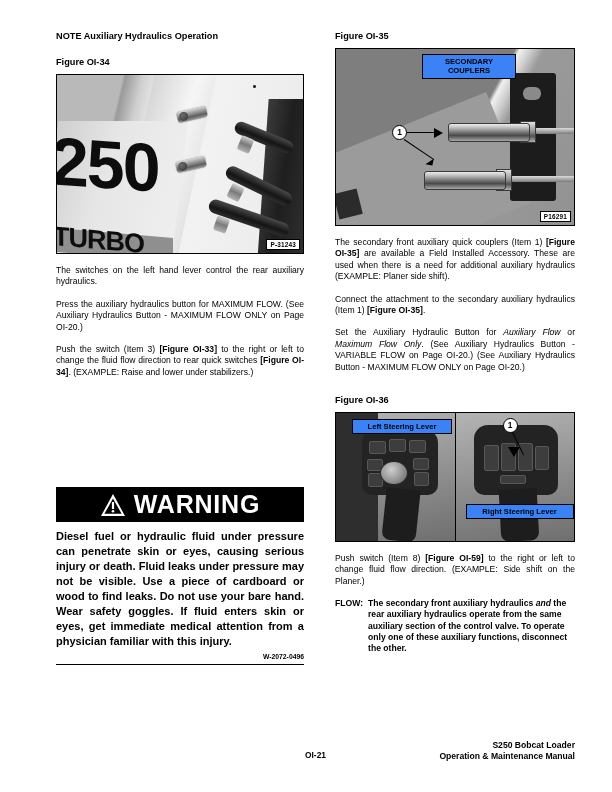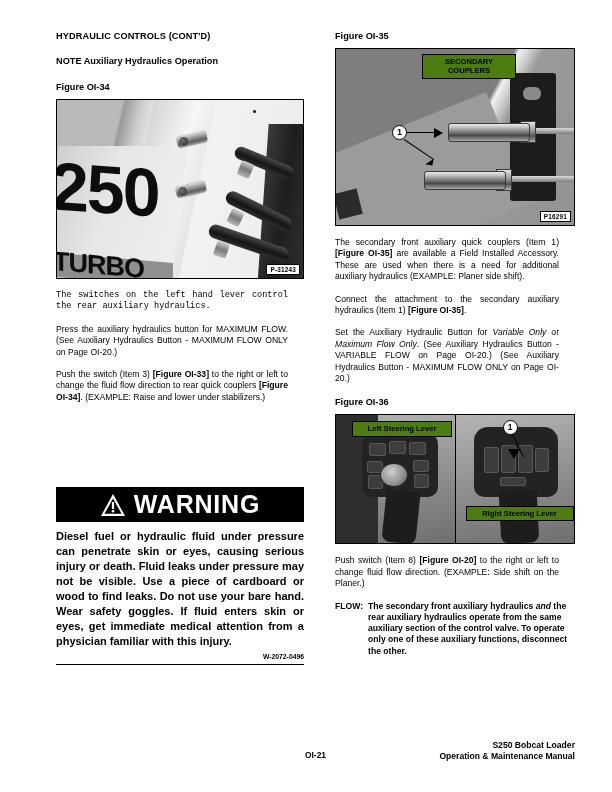--- a/index.html
+++ b/index.html
@@ -51,21 +51,21 @@
   }
   .fig-label {
     font-size: 9.2px;
     font-weight: bold;
     margin: 0 0 7px 0;
   }
   p.body {
     font-size: 8.6px;
     line-height: 11.4px;
     text-align: justify;
-    margin: 0 16px 11px 0;
+    margin: 0 0 11px 0;
   }
   p.body:last-child { margin-bottom: 0; }
   .b { font-weight: bold; }
   .i { font-style: italic; }
 
   
   .photo {
     position: relative;
     border: 1.2px solid #000;
     box-sizing: border-box;
@@ -80,21 +80,21 @@
     color: #000;
     font-size: 6.4px;
     font-weight: bold;
     letter-spacing: .2px;
     padding: 1px 3px;
     border: .6px solid #000;
     font-family: "Liberation Sans", sans-serif;
   }
   .cap-box {
     position: absolute;
-    background: #4d7c0f;
+    background: #3b82f6;
     border: .8px solid #000;
     font-size: 7.6px;
     font-weight: bold;
     text-align: center;
     line-height: 9.4px;
     padding: 2px 5px;
     color: #000;
   }
   .callout {
     position: absolute;
@@ -425,21 +425,20 @@
     margin-left: 34px;
   }
 </style>
 </head>
 <body>
 
 <div class="page">
 
   <div class="col-left">
 
-    <div class="head-main">HYDRAULIC CONTROLS (CONT'D)</div>
 
     <div class="head-sub">NOTE Auxiliary Hydraulics Operation</div>
 
     <div class="fig-label">Figure OI-34</div>
 
     <div class="photo" id="photo-oi34">
       <div class="p34-sky"></div>
       <div class="p34-edge"></div>
       <div class="p34-panel"></div>
       <div class="p34-turbo-bg"></div>
@@ -452,25 +451,25 @@
       <div class="p34-ferrule f1"></div>
       <div class="p34-ferrule f2"></div>
       <div class="p34-ferrule f3"></div>
       <div class="p34-coupler c1"></div>
       <div class="p34-coupler c2"></div>
       <div class="p34-dot" style="left:196px;top:10px;"></div>
       <div class="p34-dot" style="left:222px;top:26px;"></div>
       <div class="pid">P-31243</div>
     </div>
 
-    <p class="body" style="margin-top:11px;font-family:Liberation Mono, monospace;">The switches on the left hand lever control the rear auxiliary hydraulics.</p>
+    <p class="body" style="margin-top:11px;">The switches on the left hand lever control the rear auxiliary hydraulics.</p>
 
     <p class="body">Press the auxiliary hydraulics button for MAXIMUM FLOW. (See Auxiliary Hydraulics Button - MAXIMUM FLOW ONLY on Page OI-20.)</p>
 
-    <p class="body"><span>Push the switch (Item 3) </span><span class="b">[Figure OI-33]</span><span> to the right or left to change the fluid flow direction to rear quick couplers </span><span class="b">[Figure OI-34]</span><span>. (EXAMPLE: Raise and lower under stabilizers.)</span></p>
+    <p class="body"><span>Push the switch (Item 3) </span><span class="b">[Figure OI-33]</span><span> to the right or left to change the fluid flow direction to rear quick switches </span><span class="b">[Figure OI-34]</span><span>. (EXAMPLE: Raise and lower under stabilizers.)</span></p>
   </div>
 
   <div class="warn-wrap">
     <div class="warn-bar">
       <svg class="warn-tri" width="26" height="24" viewBox="0 0 26 24">
         <polygon points="13,1 25,23 1,23" fill="#ffffff"></polygon>
         <polygon points="13,5.5 21.6,20.8 4.4,20.8" fill="#000000"></polygon>
         <rect x="11.9" y="9" width="2.2" height="7" fill="#ffffff"></rect>
         <circle cx="13" cy="18.3" r="1.3" fill="#ffffff"></circle>
       </svg>
@@ -510,23 +509,23 @@
 
       <div class="cap-box" style="left:86px; top:5px; width:82px;">SECONDARY COUPLERS</div>
 
       <div class="pid">P16291</div>
     </div>
 
     <p class="body" style="margin-top:11px;"><span>The secondary front auxiliary quick couplers (Item 1) </span><span class="b">[Figure OI-35]</span><span> are available a Field Installed Accessory. These are used when there is a need for additional auxiliary hydraulics (EXAMPLE: Planer side shift).</span></p>
 
     <p class="body"><span>Connect the attachment to the secondary auxiliary hydraulics (Item 1) </span><span class="b">[Figure OI-35]</span><span>.</span></p>
 
-    <p class="body"><span>Set the Auxiliary Hydraulic Button for </span><span class="i">Variable Only</span><span> or </span><span class="i">Maximum Flow Only</span><span>. (See Auxiliary Hydraulics Button - VARIABLE FLOW on Page OI-20.) (See Auxiliary Hydraulics Button - MAXIMUM FLOW ONLY on Page OI-20.)</span></p>
-
-    <div class="fig-label" style="margin-top:13px;">Figure OI-36</div>
+    <p class="body"><span>Set the Auxiliary Hydraulic Button for </span><span class="i">Auxiliary Flow</span><span> or </span><span class="i">Maximum Flow Only</span><span>. (See Auxiliary Hydraulics Button - VARIABLE FLOW on Page OI-20.) (See Auxiliary Hydraulics Button - MAXIMUM FLOW ONLY on Page OI-20.)</span></p>
+
+    <div class="fig-label" style="margin-top:22px;">Figure OI-36</div>
 
     <div id="photo-oi36">
 
       <div class="lever-pane left-pane">
         <div class="lv-floor"></div>
         <div class="lv-darkbg"></div>
         <div class="lv-head lh"></div>
         <div class="lv-stem ls"></div>
         <div class="lv-sw" style="left:33px; top:28px; width:15px; height:11px;"></div>
         <div class="lv-sw" style="left:53px; top:26px; width:15px; height:11px;"></div>
@@ -550,21 +549,21 @@
         <div class="lv-sw" style="left:79px; top:33px; width:12px; height:22px;"></div>
         <div class="lv-sw" style="left:44px; top:62px; width:24px; height:7px;"></div>
         <div class="p35-arrow-line" style="left:56px; top:18px; width:26px; transform:rotate(64deg); background:#000;"></div>
         <div class="arrowhead" style="left:52px; top:34px; border-width:10px 6px 0 6px; border-color:#000 transparent transparent transparent;"></div>
         <div class="callout" style="left:47px; top:5px;">1</div>
         <div class="cap-box" style="left:10px; bottom:22px; width:96px;text-align:center;">Right Steering Lever</div>
         <div class="pid">P-31833</div>
       </div>
     </div>
 
-    <p class="body" style="margin-top:11px;"><span>Push switch (Item 8) </span><span class="b">[Figure OI-20]</span><span> to the right or left to change fluid flow direction. (EXAMPLE: Side shift on the Planer.)</span></p>
+    <p class="body" style="margin-top:11px;"><span>Push switch (Item 8) </span><span class="b">[Figure OI-59]</span><span> to the right or left to change fluid flow direction. (EXAMPLE: Side shift on the Planer.)</span></p>
 
     <div class="note-block">
       <div class="note-label">FLOW:</div>
       <div class="note-text"><span>The secondary front auxiliary hydraulics </span><span class="i">and</span><span> the rear auxiliary hydraulics operate from the same auxiliary section of the control valve. To operate only one of these auxiliary functions, disconnect the other.</span></div>
     </div>
   </div>
 
   <div class="footer">
     <div class="pagenum">OI-21</div>
     <div class="bookinfo">

